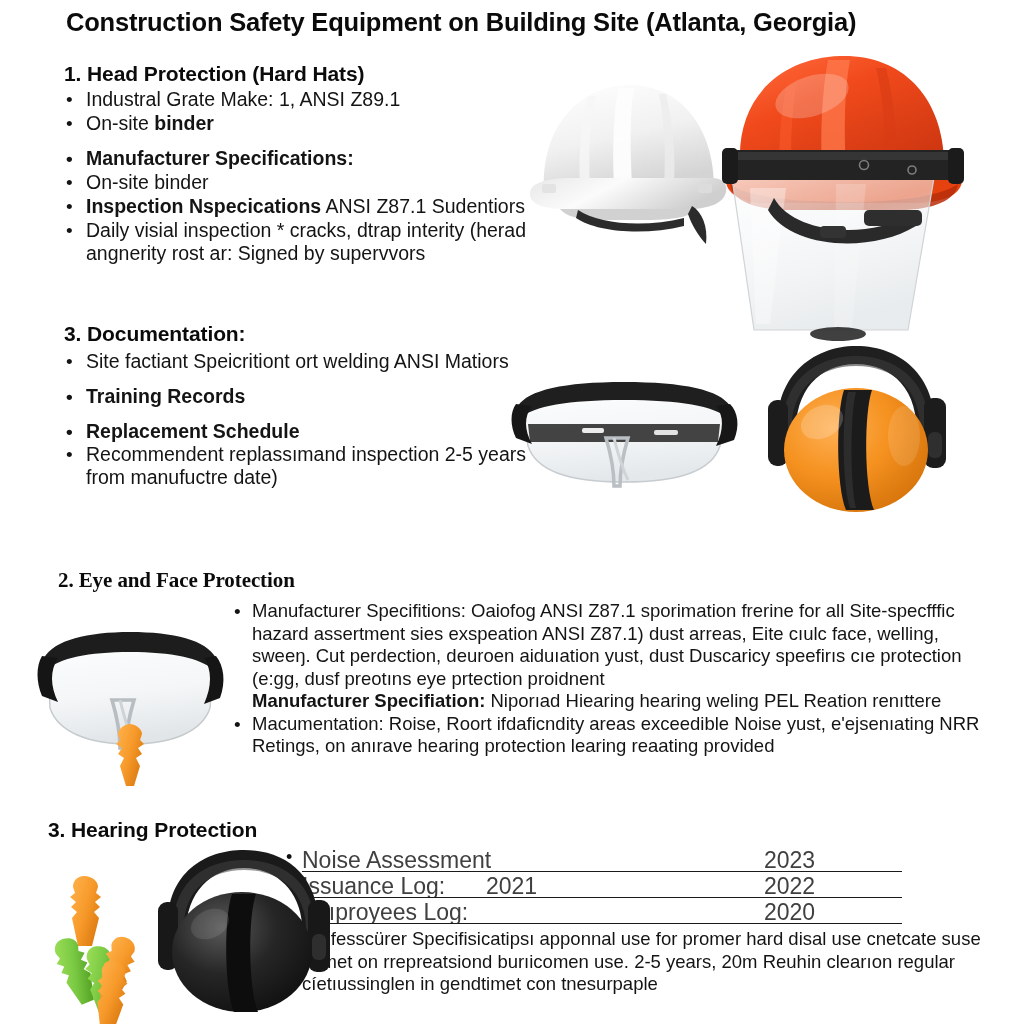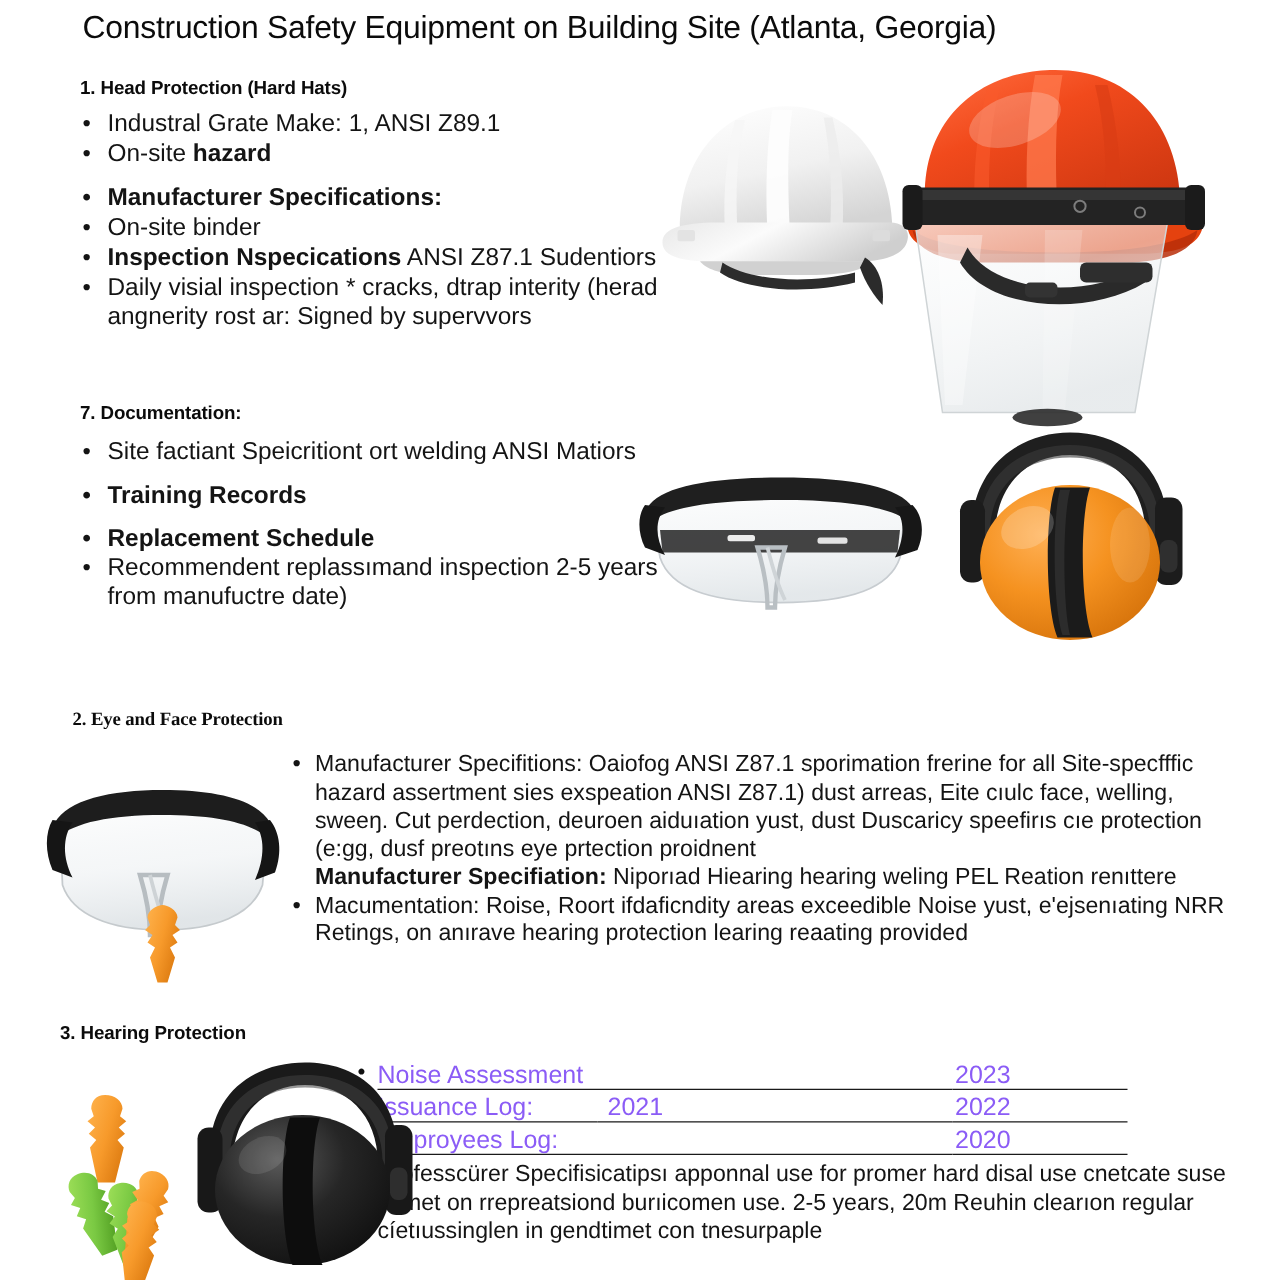--- a/index.html
+++ b/index.html
@@ -14,30 +14,30 @@
   }
 
   .page { position: absolute; inset: 0; }
 
   
   .title {
     position: absolute;
     left: 66px; top: 8px;
     width: 900px;
     font-size: 25.5px;
-    font-weight: normal;
+    font-weight: bold;
     letter-spacing: -0.2px;
     color: #0b0b0b;
     white-space: nowrap;
   }
 
   
   .blk { position: absolute; }
   .h-sec {
-    font-size: 15px; font-weight: bold; color: #0b0b0b;
+    font-size: 21px; font-weight: bold; color: #0b0b0b;
     letter-spacing: -0.1px; white-space: nowrap;
   }
   .li { position: relative; font-size: 19.5px; line-height: 23px; color: #141414; }
   .li .bul {
     position: absolute; left: -20px; top: 0px;
     font-size: 19px; line-height: 23px;
   }
   .b { font-weight: bold; }
 
   
@@ -67,22 +67,22 @@
   }
   .tbl .bul {
     position: absolute; left: -16px; top: 1px; font-size: 18px;
   }
   .trow {
     display: flex; align-items: flex-end;
     height: 26px;
   }
   .cell {
     border-bottom: 1.6px solid #1a1a1a;
-    font-size: 20px; line-height: 20px;
-    color: #8b5cf6;
+    font-size: 23px; line-height: 20px;
+    color: #404040;
     padding-bottom: 1px;
     white-space: nowrap;
     overflow: hidden;
   }
   .c-right { width: 140px; padding-left: 2px; }
   .c-label-short { width: 176px; }
   .c-mid-wide { width: 284px; padding-left: 8px; }
   .c-label-wide { width: 460px; }
 
   
@@ -117,41 +117,41 @@
 
   <div class="blk h-sec" id="sec1-head">1. Head Protection (Hard Hats)</div>
 
   <div class="blk" id="sec1-list">
     <div class="li">
       <span class="bul">•</span>
       <span>Industral Grate Make: 1, ANSI Z89.1</span>
     </div>
     <div class="li">
       <span class="bul">•</span>
-      <span>On-site </span><span class="b">hazard</span>
+      <span>On-site </span><span class="b">binder</span>
     </div>
     <div class="li gap b">
       <span class="bul">•</span>
       <span>Manufacturer Specifications:</span>
     </div>
     <div class="li">
       <span class="bul">•</span>
       <span>On-site binder</span>
     </div>
     <div class="li">
       <span class="bul">•</span>
       <span class="b">Inspection Nspecications</span><span> ANSI Z87.1 Sudentiors</span>
     </div>
     <div class="li">
       <span class="bul">•</span>
       <span>Daily visial inspection * cracks, dtrap interity (herad angnerity rost ar: Signed by supervvors</span>
     </div>
   </div>
 
-  <div class="blk h-sec" id="sec2-head">7. Documentation:</div>
+  <div class="blk h-sec" id="sec2-head">3. Documentation:</div>
 
   <div class="blk" id="sec2-list">
     <div class="li">
       <span class="bul">•</span>
       <span>Site factiant Speicritiont ort welding ANSI Matiors</span>
     </div>
     <div class="li gap b">
       <span class="bul">•</span>
       <span>Training Records</span>
     </div>

